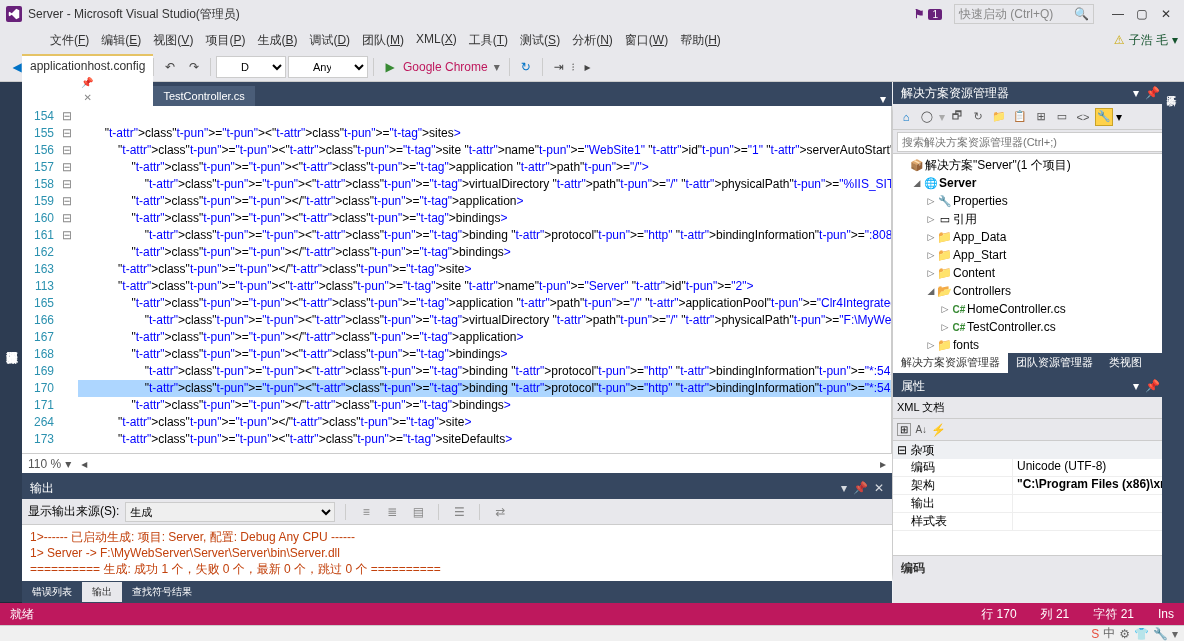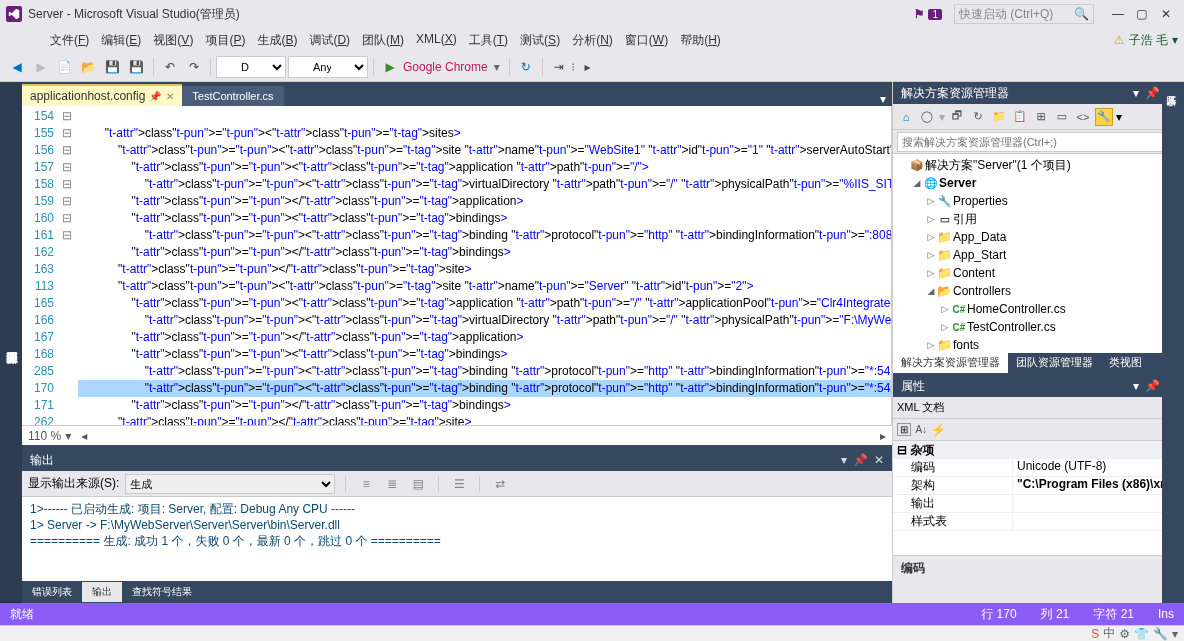--- a/index.html
+++ b/index.html
@@ -20,71 +20,71 @@
 .toolbar { height:30px; background:#e8e8ec; display:flex; align-items:center; padding:0 6px; border-bottom:1px solid #ccc; gap:2px; }
 .toolbar .tbtn { width:22px; height:22px; display:flex; align-items:center; justify-content:center; cursor:pointer; color:#444; }
 .toolbar .sep { width:1px; height:18px; background:#ccc; margin:0 3px; }
 .toolbar select,.toolbar .combo { height:22px; border:1px solid #ccc; background:#fff; padding:0 20px; font-size:11px; }
 .toolbar .play { color:#388a34; }
 .main { display:flex; height:calc(641px - 28px - 24px - 30px - 22px - 16px); }
 .leftstrip { width:22px; background:#364760; color:#fff; writing-mode:vertical-rl; text-orientation:upright; font-size:10px; letter-spacing:0; }
 .leftstrip .tab { padding:6px 2px; background:#2d3c52; border-bottom:1px solid #1e2a3a; cursor:pointer; text-align:center; }
 .editor { flex:1; display:flex; flex-direction:column; background:#fff; min-width:0; }
 .tabs { height:24px; background:#364760; display:flex; align-items:flex-end; }
-.tab-active { background:#fef9c3; color:#333; padding:3px 8px; display:flex; align-items:center; gap:4px; font-size:11px; border-top:2px solid #e5c365; }
+.tab-active { background:#ffffff; color:#333; padding:3px 8px; display:flex; align-items:center; gap:4px; font-size:11px; border-top:2px solid #e5c365;flex-direction:column; }
 .tab-inact { background:#4a5d78; color:#fff; padding:4px 10px; font-size:11px; cursor:pointer; }
 .tab-active .pin { color:#6a5a1a; font-size:10px; }
 .tab-active .x { color:#888; font-size:10px; cursor:pointer; }
 .code { flex:1; display:flex; overflow:hidden; font-family:Consolas,monospace; font-size:12px; background:#fff; border-right:1px solid #ccc; }
 .gutter { background:#fff; color:#2b91af; text-align:right; padding:2px 6px 2px 12px; user-select:none; line-height:17px; }
 .fold { width:14px; background:#fff; padding-top:2px; line-height:17px; color:#888; font-size:9px; text-align:center; }
 .codelines { flex:1; padding:2px 0 2px 4px; line-height:17px; white-space:pre; overflow:auto; }
 .codelines .ln { height:17px; }
 .hl { background:#add6ff; }
 .t-str { color:#0000ff; }
 .t-pun { color:#0000ff; }
 .zoombar { height:20px; border-top:1px solid #ccc; display:flex; align-items:center; padding:0 6px; font-size:11px; color:#555; gap:4px; }
 .zoombar .lf { margin-left:auto; }
 .output-panel { border-top:4px solid #364760; }
 .panel-head { height:22px; background:#364760; color:#fff; display:flex; align-items:center; padding:0 8px; font-size:11px; justify-content:space-between; }
 .panel-head .pbtns { display:flex; gap:6px; }
 .panel-head .pb { cursor:pointer; opacity:.8; }
 .output-tools { height:26px; background:#e8e8ec; border-bottom:1px solid #ccc; display:flex; align-items:center; padding:0 6px; gap:6px; }
 .output-tools select { height:20px; border:1px solid #ccc; width:210px; font-size:11px; }
 .output-tools .ob { width:20px; height:20px; display:flex; align-items:center; justify-content:center; color:#888; cursor:pointer; }
-.output-body { background:#fff; font-family:Consolas,SimSun,monospace; font-size:12px; padding:4px 8px; height:84px; overflow:hidden; line-height:16px; color:#0c4a6e; }
+.output-body { background:#fff; font-family:Consolas,SimSun,monospace; font-size:12px; padding:4px 8px; height:56px; overflow:hidden; line-height:16px; color:#c2410c; }
 .bottomtabs { height:22px; background:#364760; display:flex; align-items:center; }
 .bottomtabs .bt { padding:3px 10px; color:#fff; font-size:10px; cursor:pointer; }
 .bottomtabs .bt.active { background:#e8e8ec; color:#333; }
-.rightpane { width:292px; display:flex; flex-direction:column; border-left:1px solid #ccc; background:#e8e8ec; }
+.rightpane { width:292px; display:flex; flex-direction:column; border-left:1px solid #ccc; background:#e8e8ec;border-radius:30px; }
 .rp-head { height:22px; background:#364760; color:#fff; display:flex; align-items:center; padding:0 8px; font-size:11px; justify-content:space-between; }
 .rp-tools { height:26px; background:#e8e8ec; border-bottom:1px solid #ccc; display:flex; align-items:center; padding:0 4px; gap:3px; }
 .rp-tools .rtb { width:18px; height:18px; display:flex; align-items:center; justify-content:center; cursor:pointer; color:#555; font-size:11px; }
 .rp-tools .rtb.wrench { background:#ffd24a; border:1px solid #c9a227; }
 .rp-search { height:24px; padding:2px 4px; border-bottom:1px solid #ccc; }
 .rp-search input { width:100%; height:20px; border:1px solid #ccc; padding:0 4px; font-size:11px; }
 .tree { flex:1; background:#fff; overflow:auto; padding:2px 0; font-size:12px; }
 .tree .node { display:flex; align-items:center; height:18px; padding-left:4px; cursor:pointer; }
 .tree .arrow { width:12px; color:#666; font-size:9px; text-align:center; }
 .tree .icon { width:16px; text-align:center; font-size:11px; }
 .tree .bold { font-weight:bold; }
 .rp-tabrow { height:20px; background:#364760; display:flex; }
 .rp-tabrow .rt { padding:2px 8px; color:#fff; font-size:11px; cursor:pointer; }
 .rp-tabrow .rt.active { background:#fff; color:#333; }
 .props { display:flex; flex-direction:column; border-top:2px solid #364760; }
 .props-body { background:#fff; flex:1; font-size:11px; }
 .props-body .row { display:flex; height:18px; border-bottom:1px solid #eee; }
 .props-body .k { width:120px; padding-left:18px; border-right:1px solid #eee; }
 .props-body .v { flex:1; padding-left:4px; overflow:hidden; white-space:nowrap; }
-.props-body .cat { background:#eef0f3; font-weight:bold; padding-left:4px; height:18px; display:flex; align-items:center; }
+.props-body .cat { background:#eef0f3; font-weight:normal; padding-left:4px; height:18px; display:flex; align-items:center; }
 .props-desc { height:48px; background:#e8e8ec; border-top:1px solid #ccc; padding:4px 8px; font-size:11px; color:#555; }
 .props-desc .dt { font-weight:bold; color:#333; }
 .rightstrip { width:22px; background:#364760; position:absolute; right:0; top:82px; bottom:38px; }
 .rightstrip .tab { writing-mode:vertical-rl; color:#fff; padding:6px 2px; font-size:10px; text-align:center; cursor:pointer; }
-.statusbar { height:22px; background:#8b5cf6; color:#fff; display:flex; align-items:center; padding:0 10px; font-size:11px; gap:24px; }
+.statusbar { height:22px; background:#be185d; color:#fff; display:flex; align-items:center; padding:0 10px; font-size:11px; gap:24px; }
 .statusbar .sp { flex:1; }
 .taskbar { height:16px; background:#f0f0f0; border-top:1px solid #ccc; display:flex; justify-content:flex-end; align-items:center; padding:0 6px; gap:4px; font-size:10px; color:#666; }
 .warnico { color:#c9a600; }
 .folder-icon { color:#dcb67a; }
 .csharp-icon { color:#388a34; font-weight:bold; font-size:10px; }
 </style>
 </head>
 <body>
 
 <div class="titlebar">
@@ -181,24 +181,24 @@
           <div>159</div>
           <div>160</div>
           <div>161</div>
           <div>162</div>
           <div>163</div>
           <div>113</div>
           <div>165</div>
           <div>166</div>
           <div>167</div>
           <div>168</div>
-          <div>285</div>
+          <div>169</div>
           <div>170</div>
           <div>171</div>
-          <div>262</div>
+          <div>264</div>
           <div>173</div>
         </div>
       <div class="fold" id="fold">
           <div></div>
           <div>⊟</div>
           <div>⊟</div>
           <div>⊟</div>
           <div></div>
           <div></div>
           <div>⊟</div>

